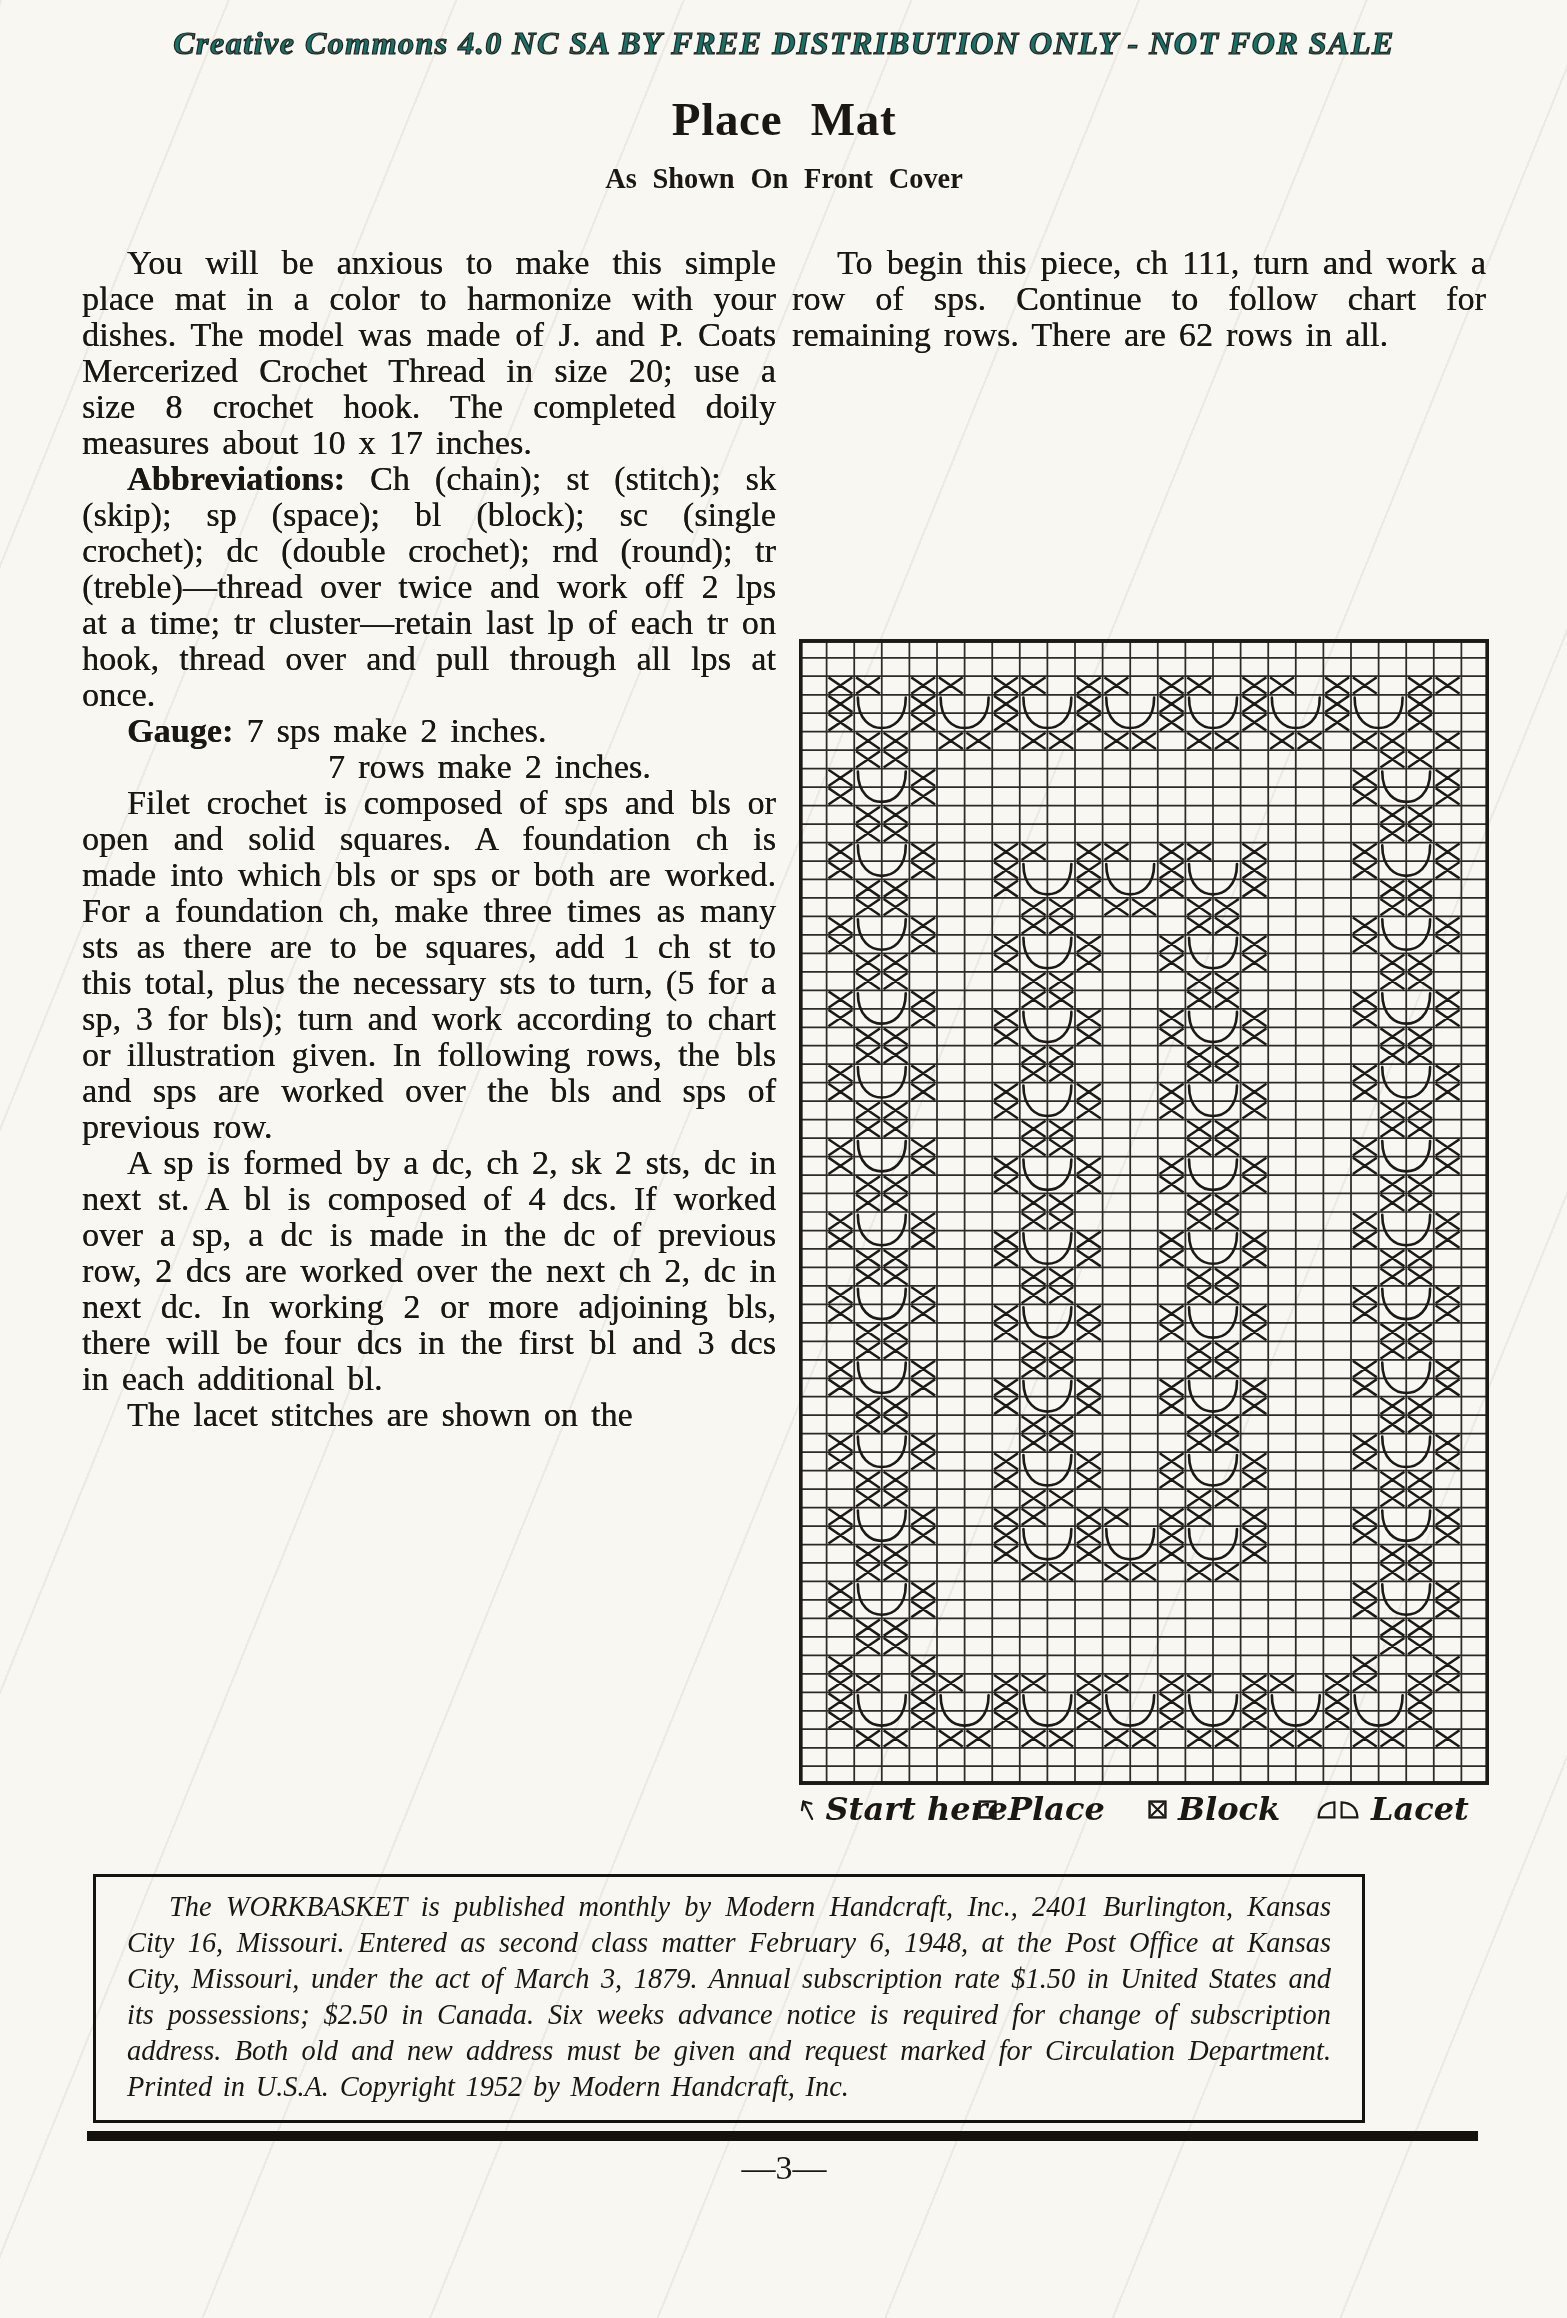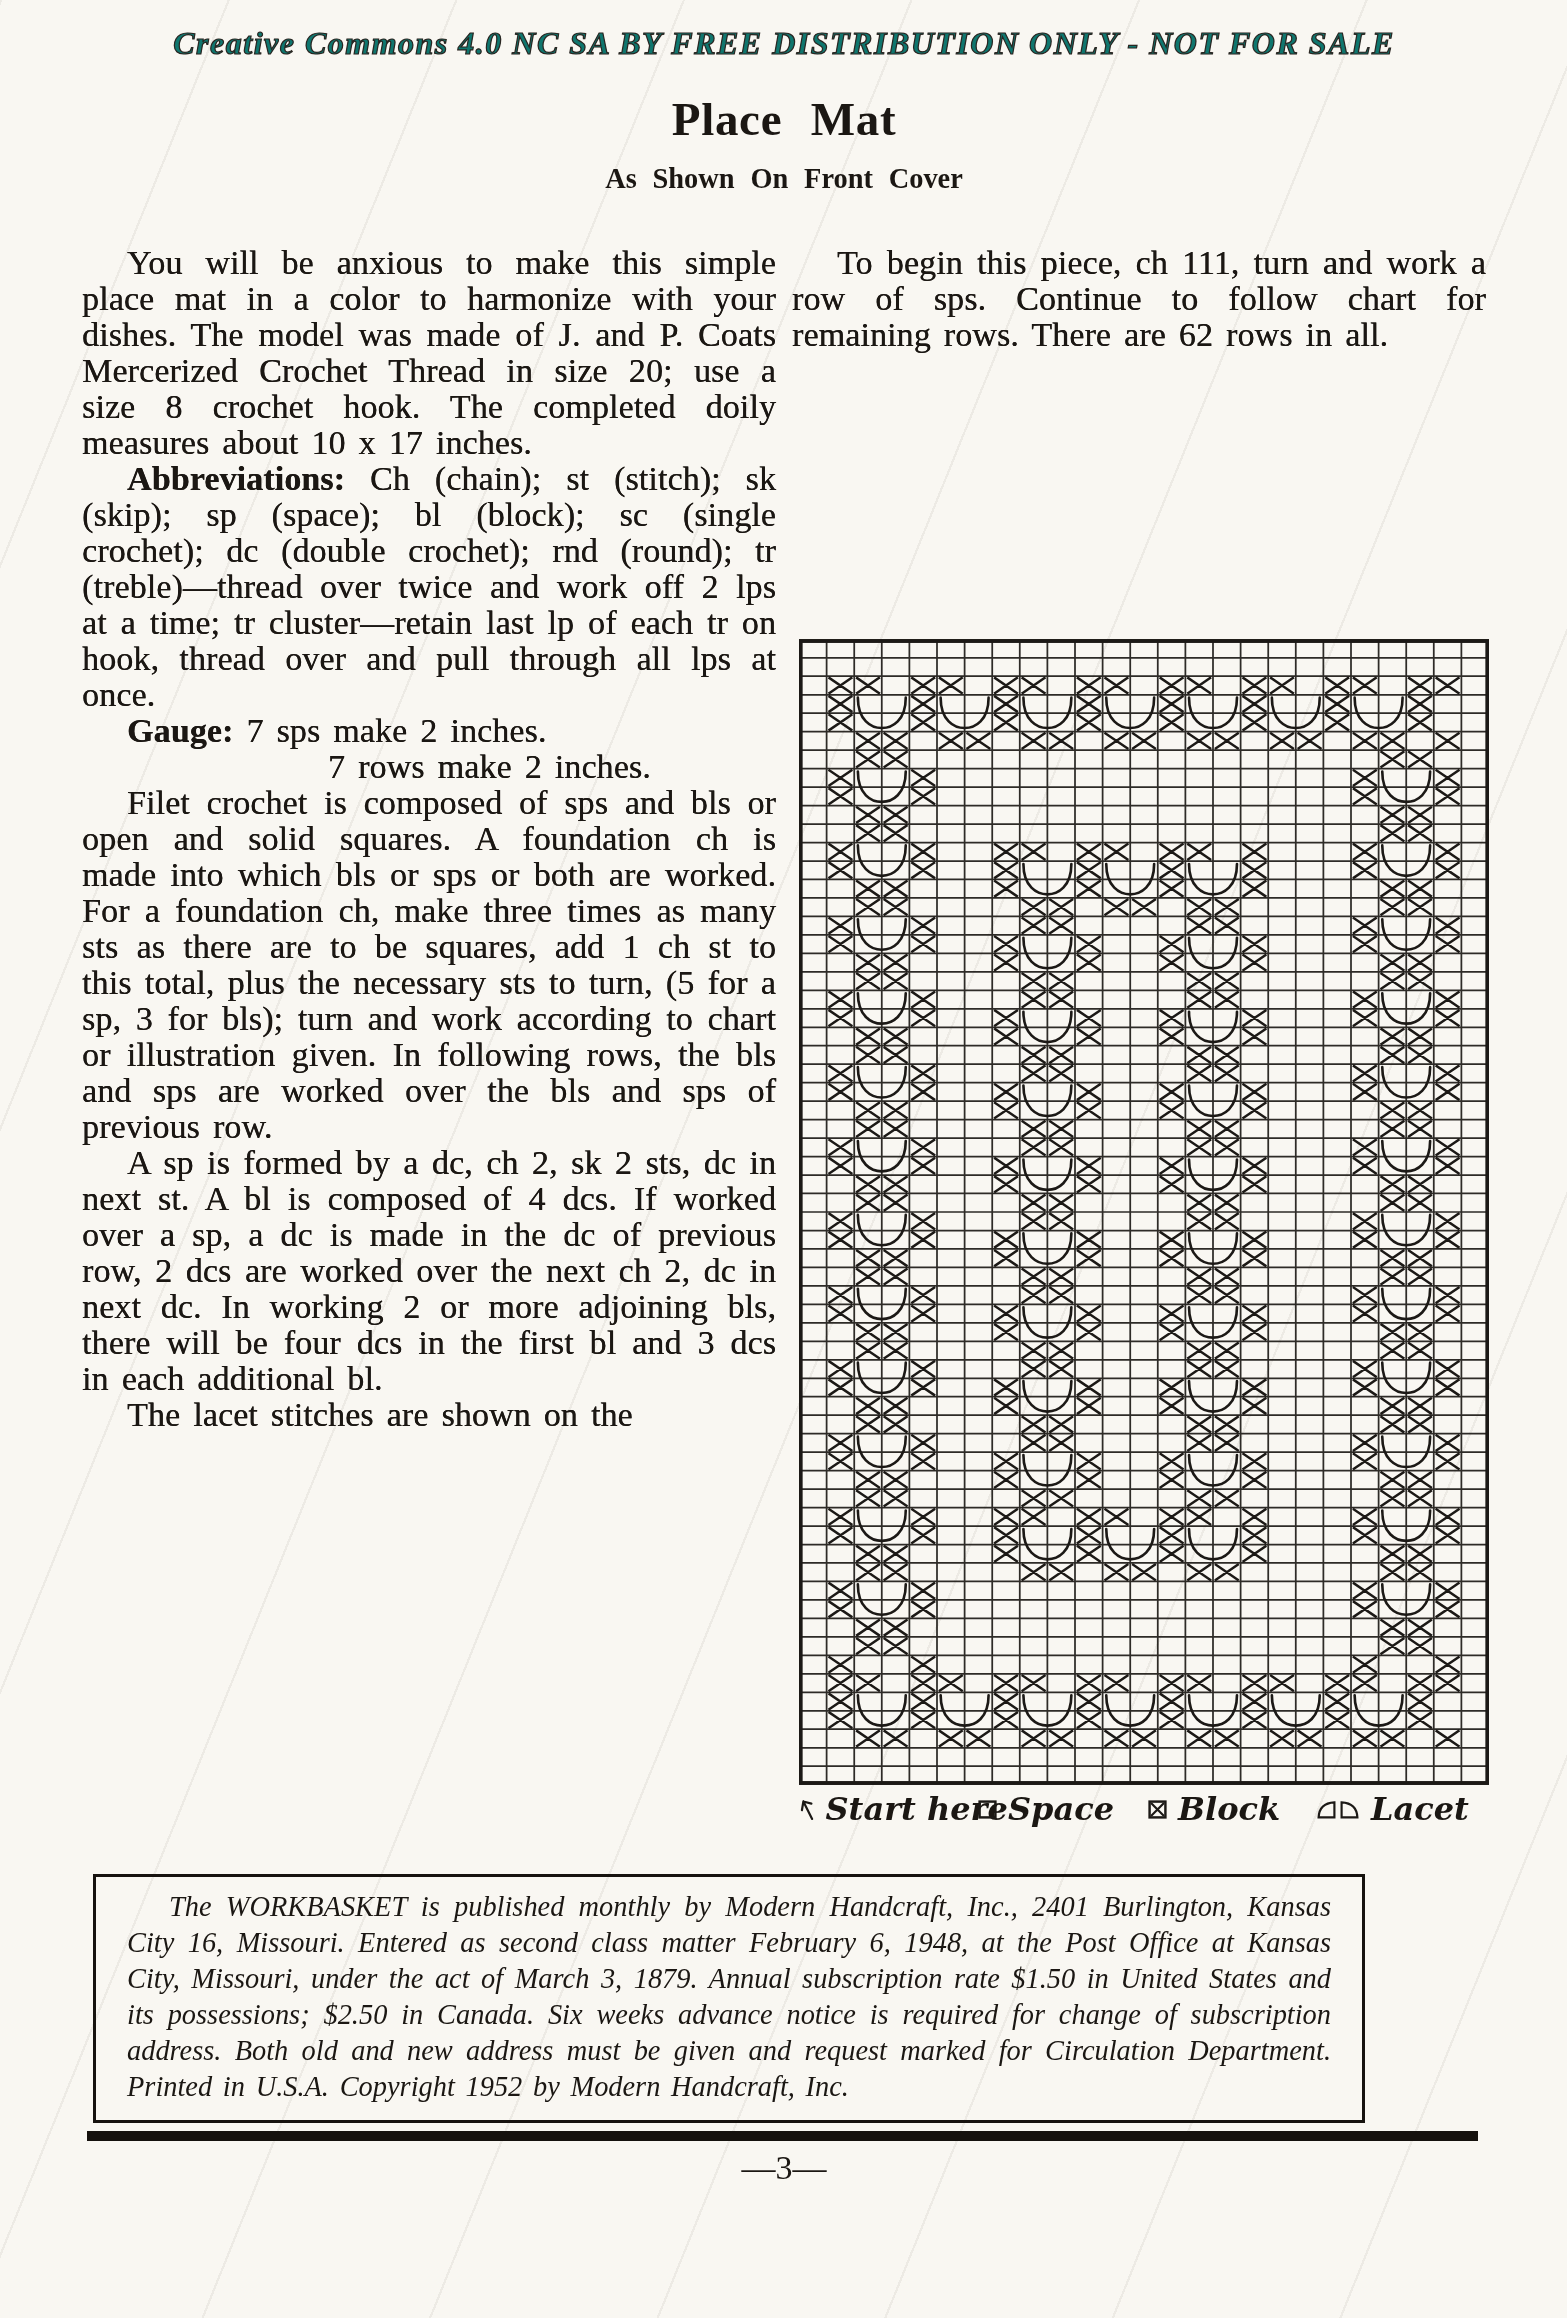--- a/index.html
+++ b/index.html
@@ -100,21 +100,21 @@
     </span>
     <span>Start here</span>
   </div>
 
   <div class="legend-item" style="left:976px">
     <span class="lg-ic">
       <svg width="23" height="23" viewBox="0 0 32 32">
           <rect x="5" y="5" width="22" height="22" fill="none" stroke="#1c1916" stroke-width="3.4"></rect>
         </svg>
     </span>
-    <span>Space</span>
+    <span>Place</span>
   </div>
 
   <div class="legend-item" style="left:1146px">
     <span class="lg-ic">
       <svg width="23" height="23" viewBox="0 0 32 32">
           <rect x="5" y="5" width="22" height="22" fill="none" stroke="#1c1916" stroke-width="3.4"></rect>
           <path d="M7 7 L25 25 M25 7 L7 25" stroke="#1c1916" stroke-width="3" fill="none"></path>
         </svg>
     </span>
     <span>Block</span>

